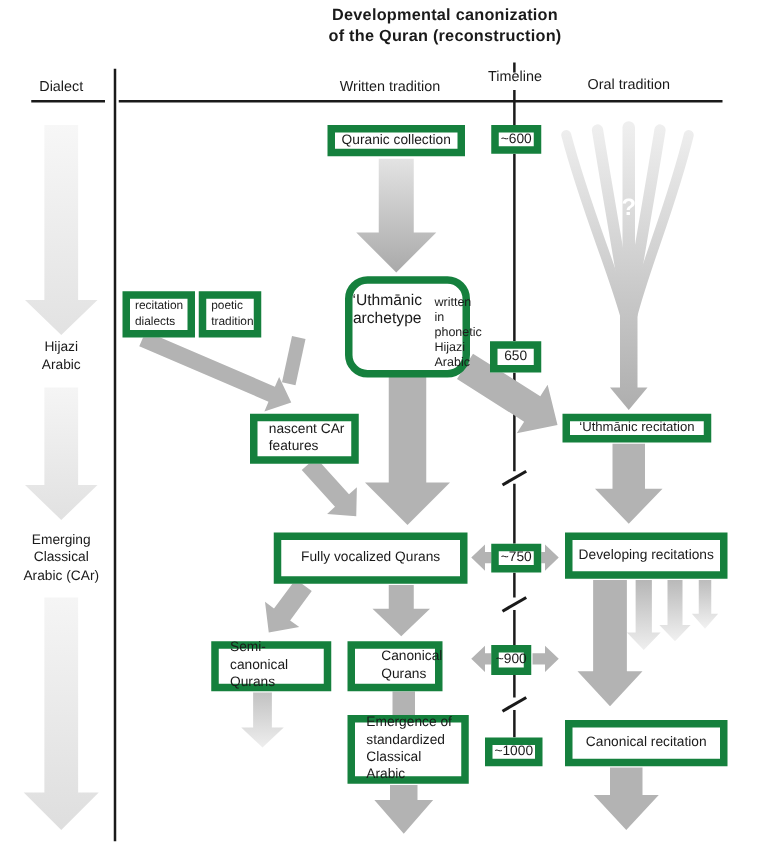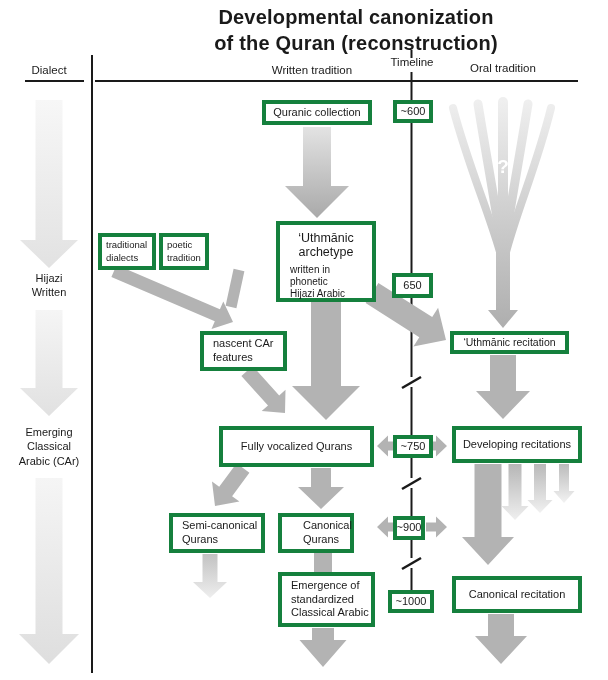--- a/index.html
+++ b/index.html
@@ -2,24 +2,24 @@
 <html><head>
 <meta charset="utf-8">
 <style>
   html,body{margin:0;padding:0;background:#fff;}
   #stage{
     position:relative; width:608px; height:680px; background:#fff;
     font-family:"Liberation Sans", sans-serif; color:#1a1a1a; overflow:hidden;
   }
   #arrow-svg{position:absolute;left:0;top:0;z-index:1;}
   .abs{position:absolute;z-index:2;}
-  .title{font-size:20px;font-weight:700;text-align:center;line-height:1.3;letter-spacing:0.2px;}
+  .title{font-size:13px;font-weight:700;text-align:center;line-height:1.3;letter-spacing:0.2px;}
   .colhead{font-size:11.5px;text-align:center;}
   .box{
-    position:absolute;z-index:2;background:#fff;border:4px solid #15803d;
+    position:absolute;z-index:2;background:#fff;border:6px solid #15803d;
     box-sizing:border-box;font-size:11px;line-height:1.25;
     display:flex;align-items:center;justify-content:center;text-align:center;
   }
   .box.leftalign{justify-content:flex-start;text-align:left;}
   .smallbox{font-size:9.5px;line-height:1.3;align-items:center;}
   .tl-box{font-size:11px;}
   .dialect-lbl{font-size:11px;text-align:center;line-height:1.3;z-index:2;position:absolute;}
   .arch-name{font-size:12.5px;line-height:1.15;text-align:center;width:100%;}
   .arch-note{font-size:10px;line-height:1.2;text-align:left;width:58px;margin:4px 0 0 10px;}
   #qmark{font-size:19px;font-weight:700;color:#ffffff;text-align:center;z-index:2;position:absolute;}
@@ -133,29 +133,29 @@
   <div class="abs title" style="left:170px;top:4px;width:372px;">
     <div>Developmental canonization</div>
     <div>of the Quran (reconstruction)</div>
   </div>
 
   <div class="abs colhead" style="left:19px;top:64px;width:60px;">Dialect</div>
   <div class="abs colhead" style="left:252px;top:64px;width:120px;">Written tradition</div>
   <div class="abs colhead" style="left:373px;top:56px;width:78px;">Timeline</div>
   <div class="abs colhead" style="left:453px;top:62px;width:100px;">Oral tradition</div>
 
-  <div class="dialect-lbl" style="left:19px;top:271px;width:60px;">Hijazi Written</div>
+  <div class="dialect-lbl" style="left:19px;top:271px;width:60px;">Hijazi Arabic</div>
   <div class="dialect-lbl" style="left:12px;top:425px;width:74px;">Emerging Classical Arabic (CAr)</div>
 
   <div class="box" style="left:262px;top:100px;width:110px;height:25px;">Quranic collection</div>
 
-  <div class="box smallbox leftalign" style="left:98px;top:233px;width:58px;height:37px;padding-left:4px;">traditional dialects</div>
+  <div class="box smallbox leftalign" style="left:98px;top:233px;width:58px;height:37px;padding-left:4px;">recitation dialects</div>
   <div class="box smallbox leftalign" style="left:159px;top:233px;width:50px;height:37px;padding-left:4px;">poetic tradition</div>
 
-  <div class="box" style="left:276px;top:221px;width:100px;height:81px;flex-direction:column;justify-content:flex-start;padding-top:6px;align-items:flex-start;">
+  <div class="box" style="left:276px;top:221px;width:100px;height:81px;flex-direction:row;justify-content:flex-start;padding-top:6px;align-items:flex-start;border-radius:18px;">
     <div class="arch-name">‘Uthmānic archetype</div>
     <div class="arch-note">written in phonetic Hijazi Arabic</div>
   </div>
 
   <div class="box leftalign" style="left:200px;top:331px;width:87px;height:40px;padding-left:9px;">nascent CAr features</div>
 
   <div class="box" style="left:219px;top:426px;width:155px;height:41px;">Fully vocalized Qurans</div>
 
   <div class="box leftalign" style="left:169px;top:513px;width:96px;height:40px;padding-left:9px;">Semi-canonical Qurans</div>
 

